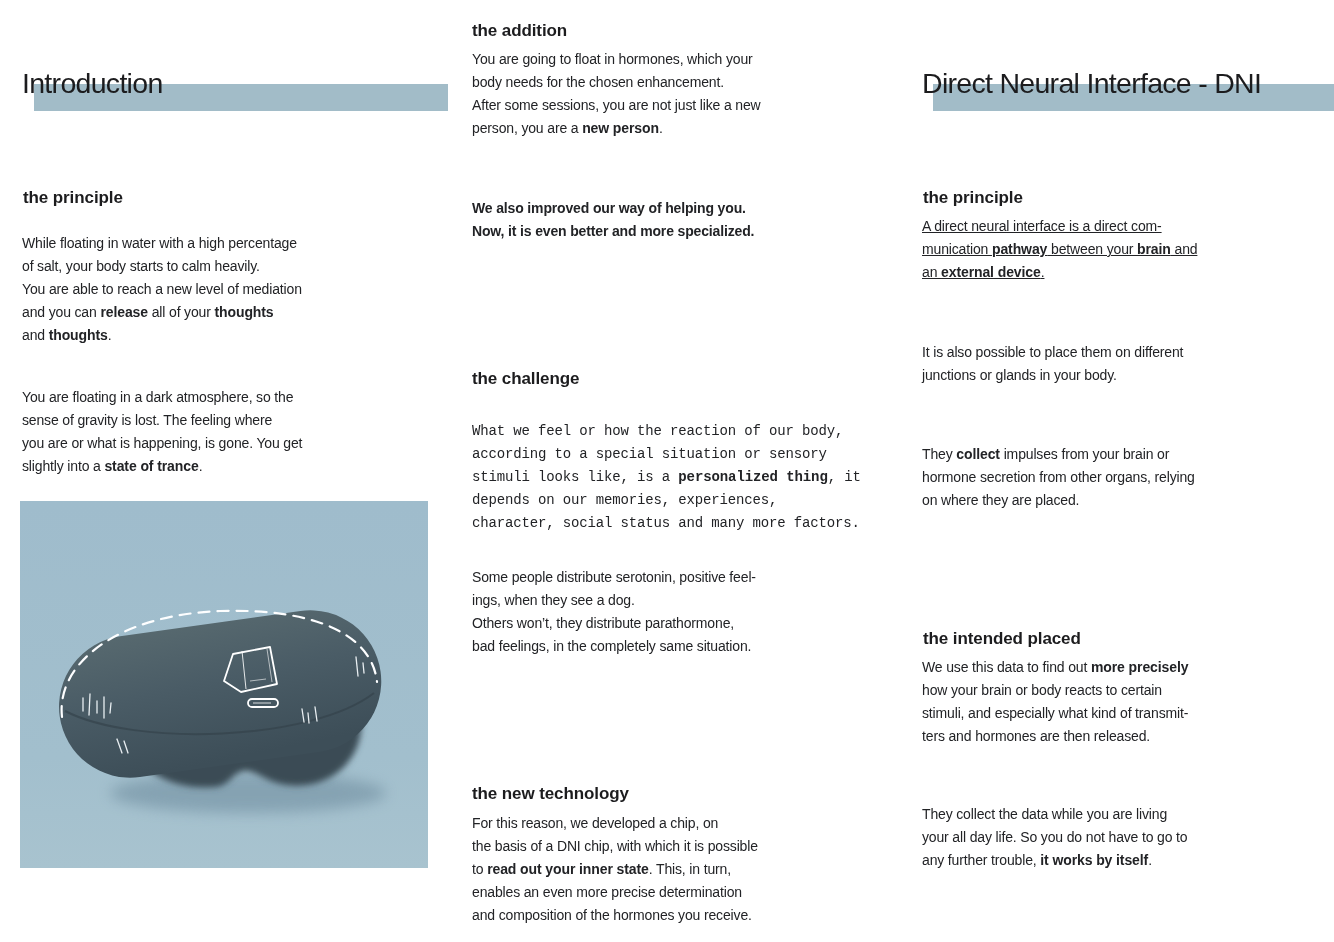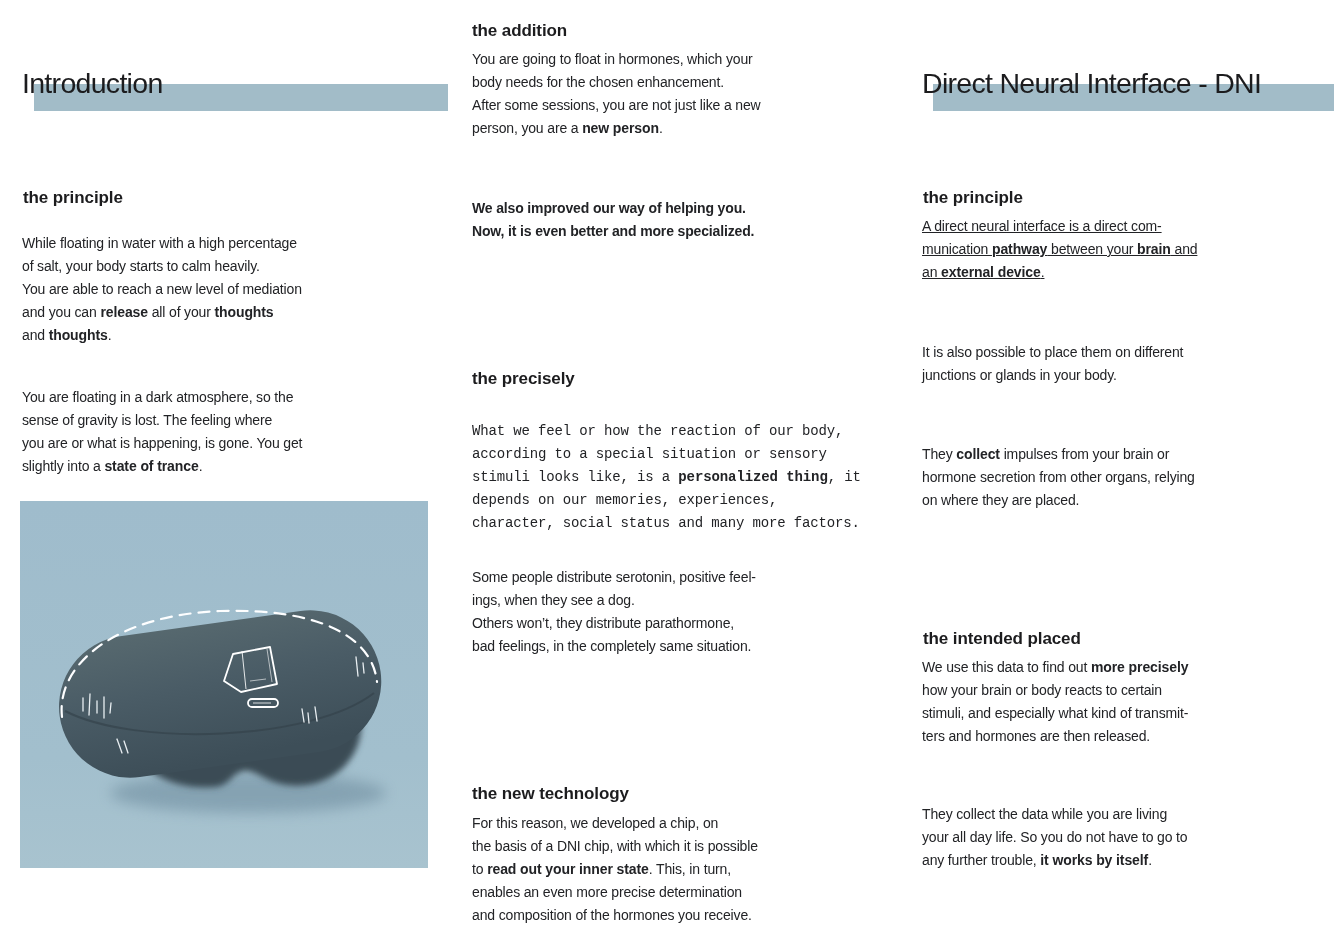--- a/index.html
+++ b/index.html
@@ -121,21 +121,21 @@
 
   <section>
     <div class="label" style="left:472px; top:23px;">the addition</div>
     <p class="para" style="left:472px; top:48px; width:430px;">You are going to float in hormones, which your
 body needs for the chosen enhancement.
 After some sessions, you are not just like a new
 person, you are a <b>new person</b>.</p>
     <p class="para" style="left:472px; top:197px; width:430px;font-weight:bold;">We also improved our way of helping you.
 Now, it is even better and more specialized.</p>
 
-    <div class="label" style="left:472px; top:371px;">the precisely</div>
+    <div class="label" style="left:472px; top:371px;">the challenge</div>
     <p class="para" style="left:472px; top:420px; width:432px;font-family:Liberation Mono, monospace;">What we feel or how the reaction of our body,
 according to a special situation or sensory
 stimuli looks like, is a <b>personalized thing</b>, it
 depends on our memories, experiences,
 character, social status and many more factors.</p>
     <p class="para" style="left:472px; top:566px; width:432px;">Some people distribute serotonin, positive feel-
 ings, when they see a dog.
 Others won’t, they distribute parathormone,
 bad feelings, in the completely same situation.</p>
 

